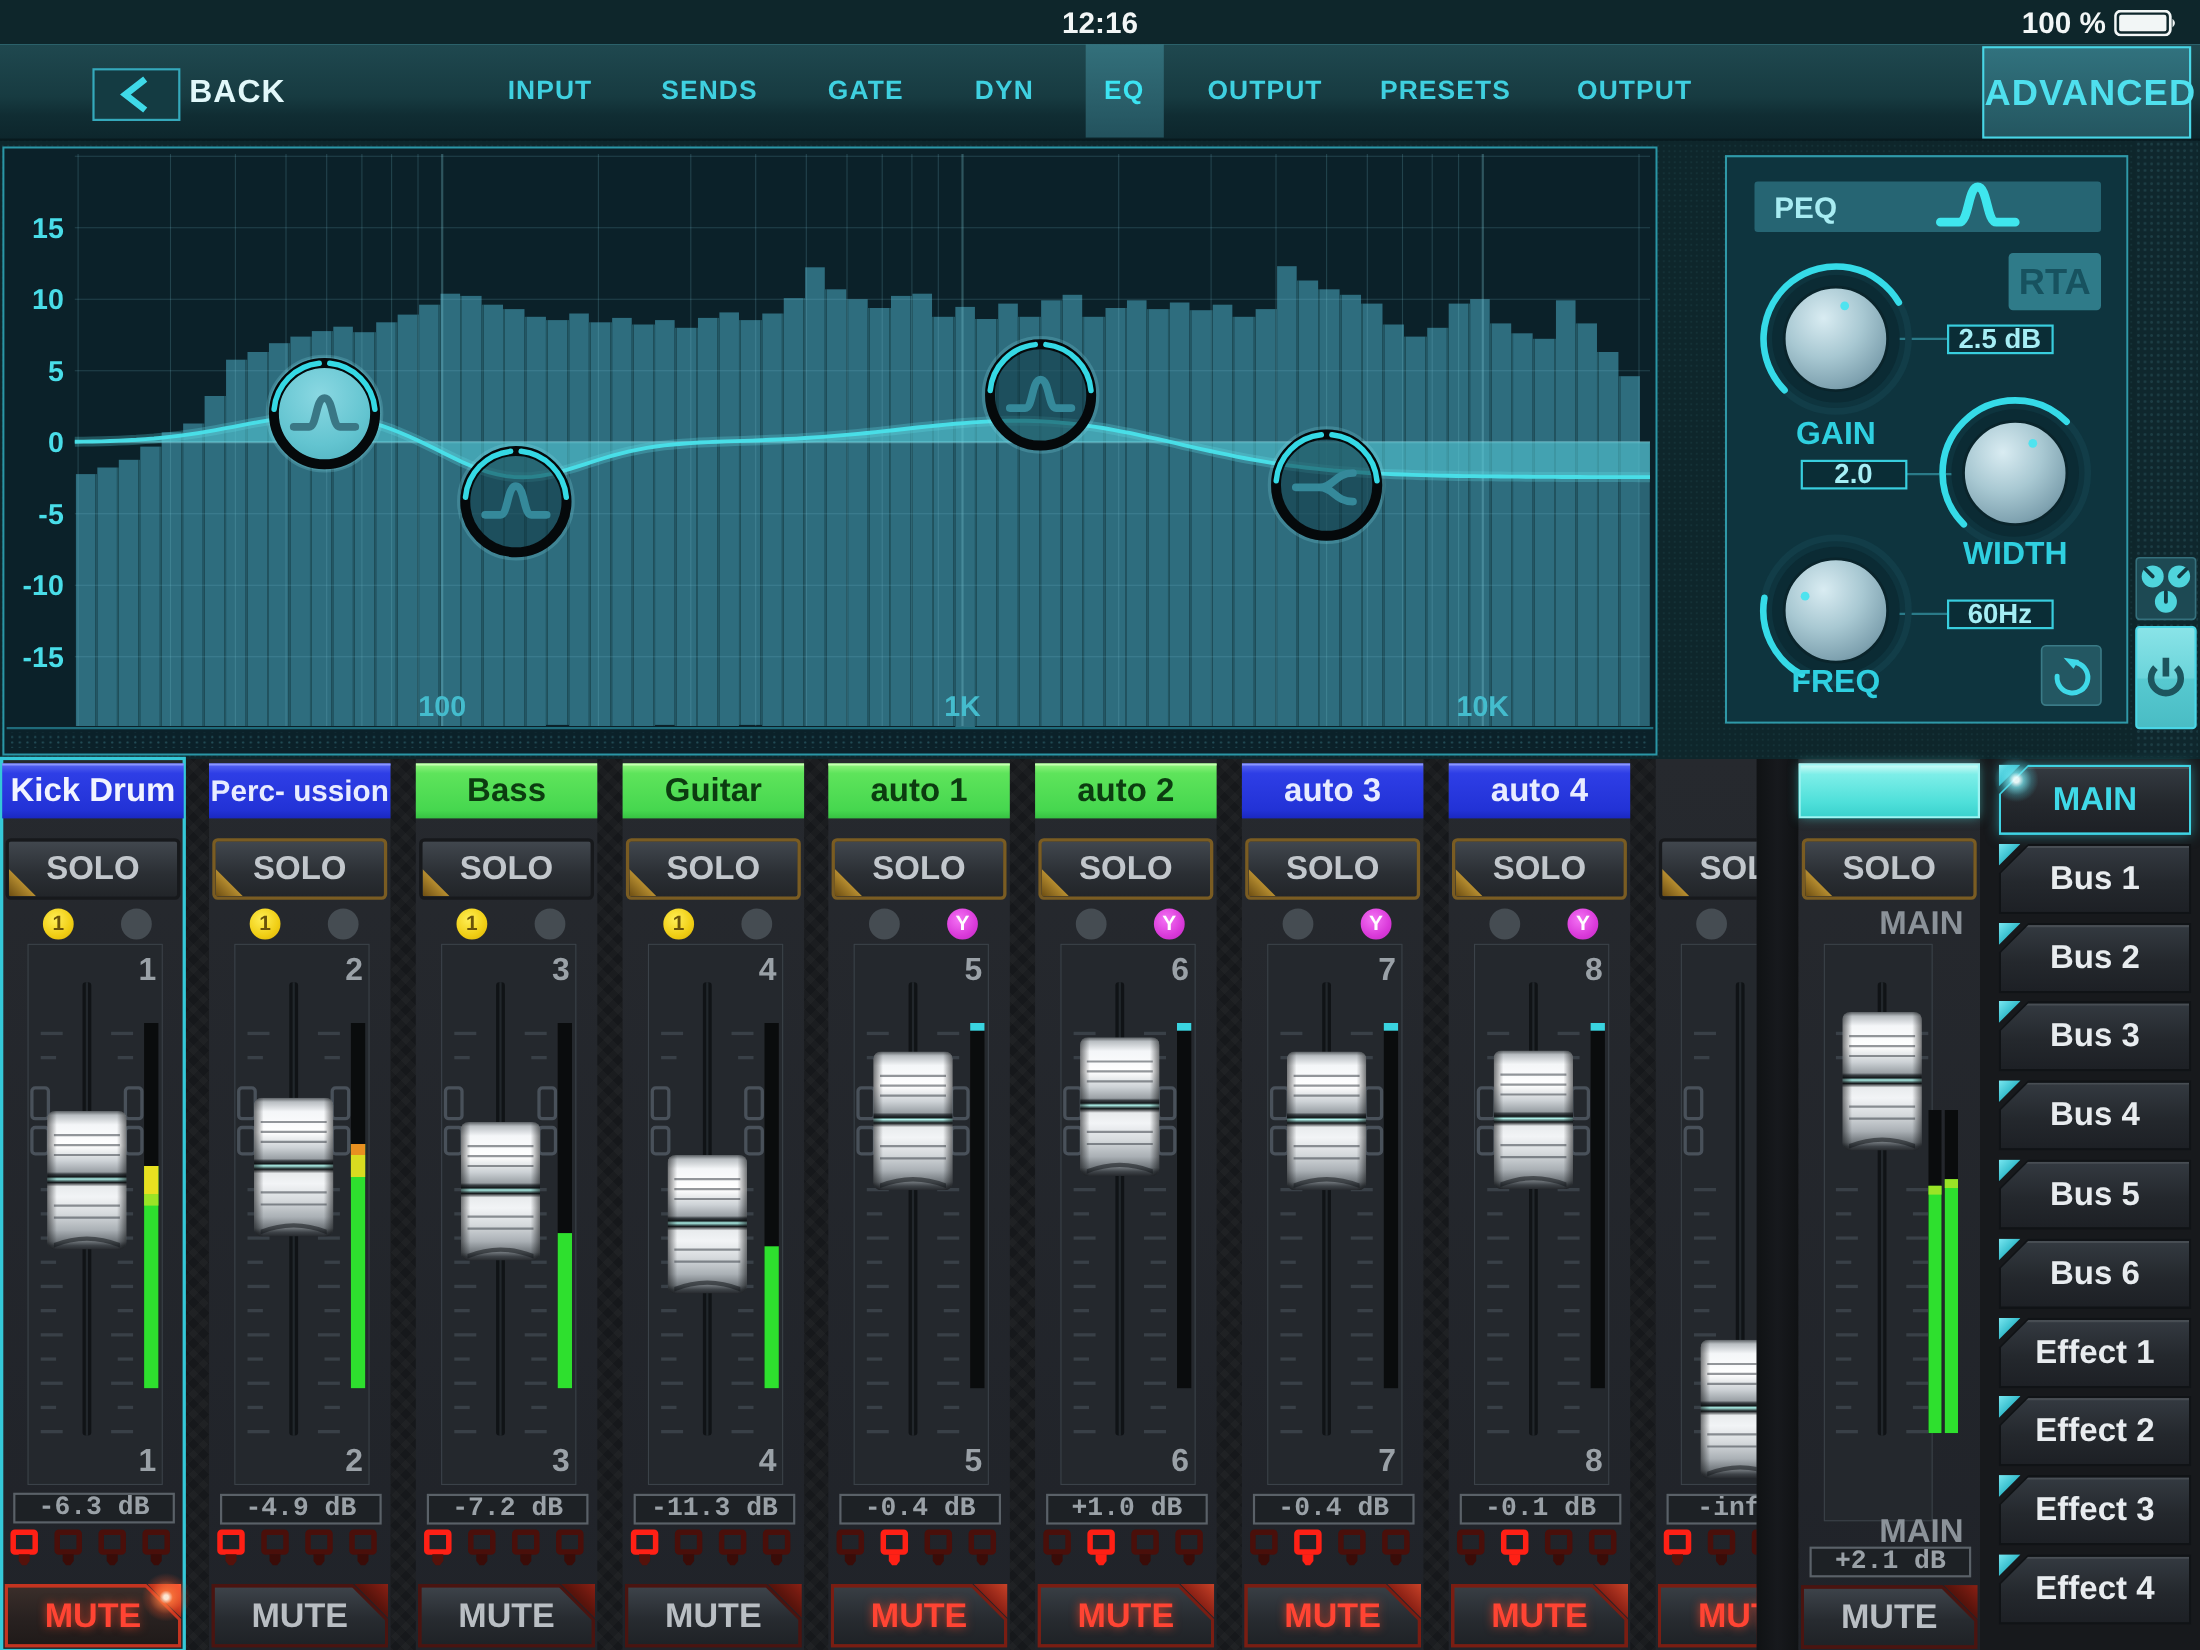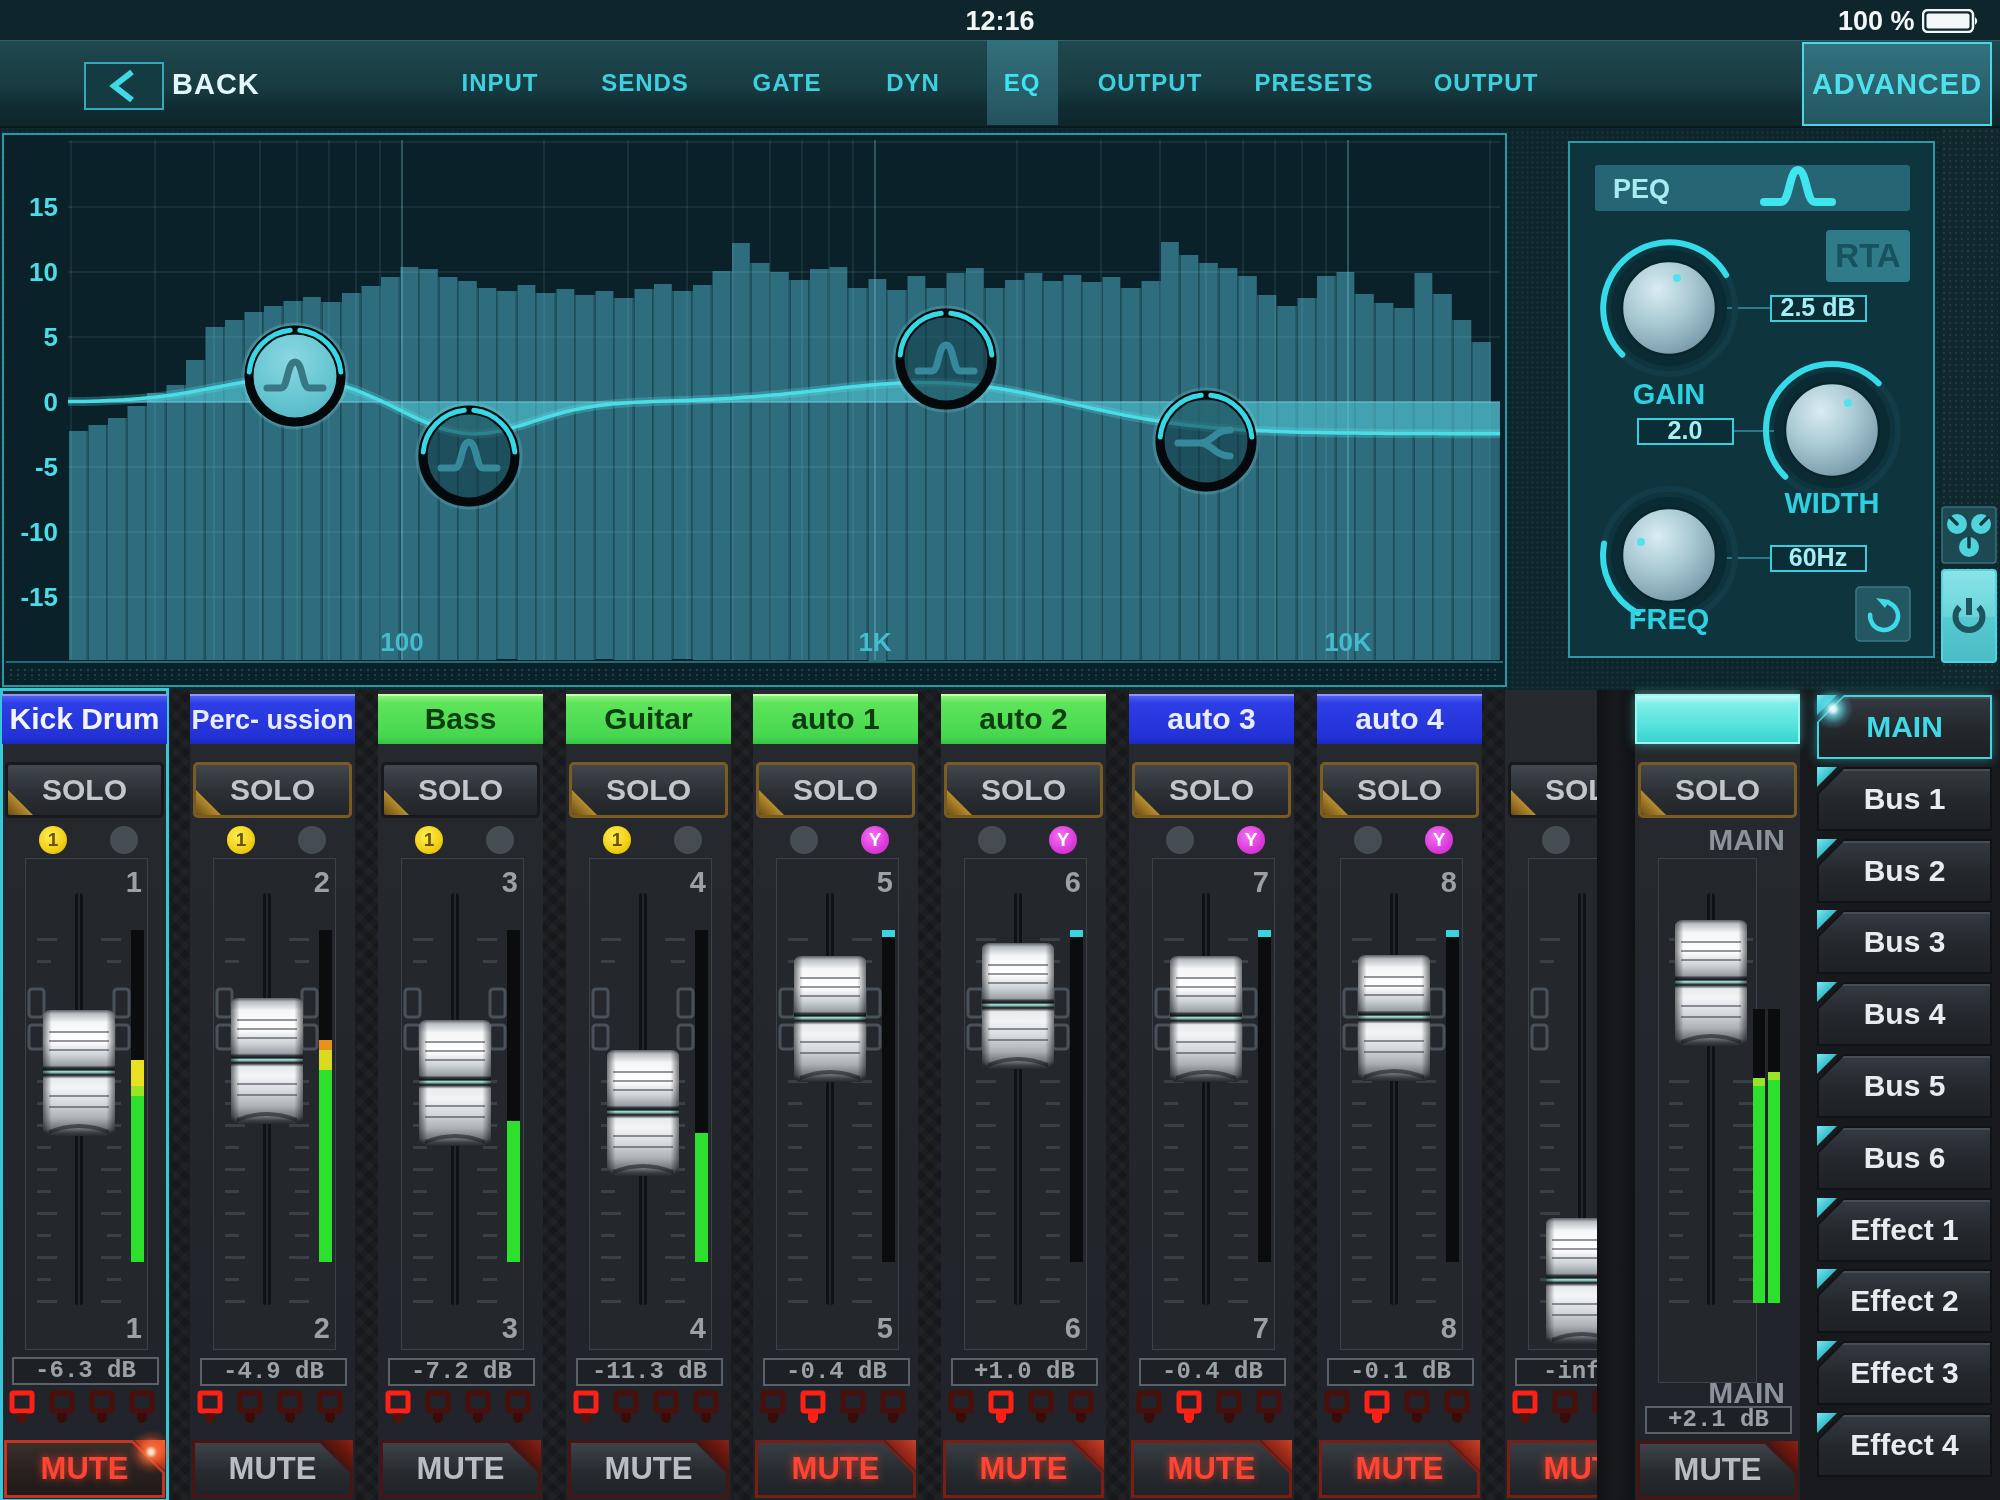--- a/index.html
+++ b/index.html
@@ -14,21 +14,21 @@
 .tab{position:absolute;top:0;height:85px;line-height:85px;color:#3fd0e0;
   font-weight:bold;font-size:24px;letter-spacing:1px;transform:translateX(-50%)}
 #eqtab{left:987px;top:40px;width:71px;height:85px;
   background:linear-gradient(#33707b,#2a5f6a 60%,#23525d)}
 #back{left:84px;top:62px;width:76px;height:44px;border:2px solid #35a9bb;
   background:#143b42}
 #backtxt{left:172px;top:62px;height:44px;line-height:44px;color:#e2f8fa;
   font-weight:bold;font-size:29px;letter-spacing:1px}
 #adv{left:1802px;top:42px;width:186px;height:80px;border:2px solid #49d6e6;
   background:linear-gradient(#31727e,#245660);color:#4fe0ee;font-weight:bold;
-  font-size:29px;text-align:center;line-height:80px;letter-spacing:1px}
+  font-size:33px;text-align:center;line-height:80px;letter-spacing:1px}
 #time{left:940px;top:6px;width:120px;text-align:center;color:#f2f6f6;
   font-weight:bold;font-size:27px}
 #batt{left:1838px;top:6px;color:#f2f6f6;font-weight:bold;font-size:27px}
 #edge{left:1941px;top:128px;width:57px;height:560px;
   background:#0f272d;
   background-image:radial-gradient(rgba(70,130,140,.25) 1px,transparent 1.5px);
   background-size:6px 6px}
 #mixer{left:0;top:690px;width:1749px;height:810px;
   background:#16181b;
   background-image:repeating-linear-gradient(45deg,rgba(255,255,255,.022) 0 6px,transparent 6px 13px),

